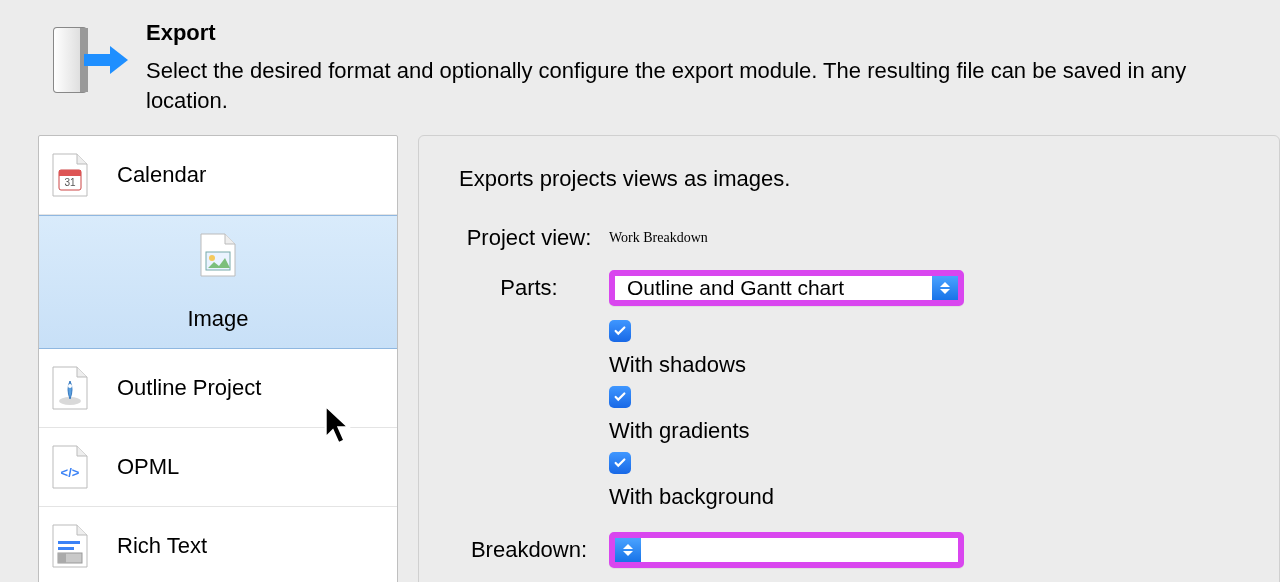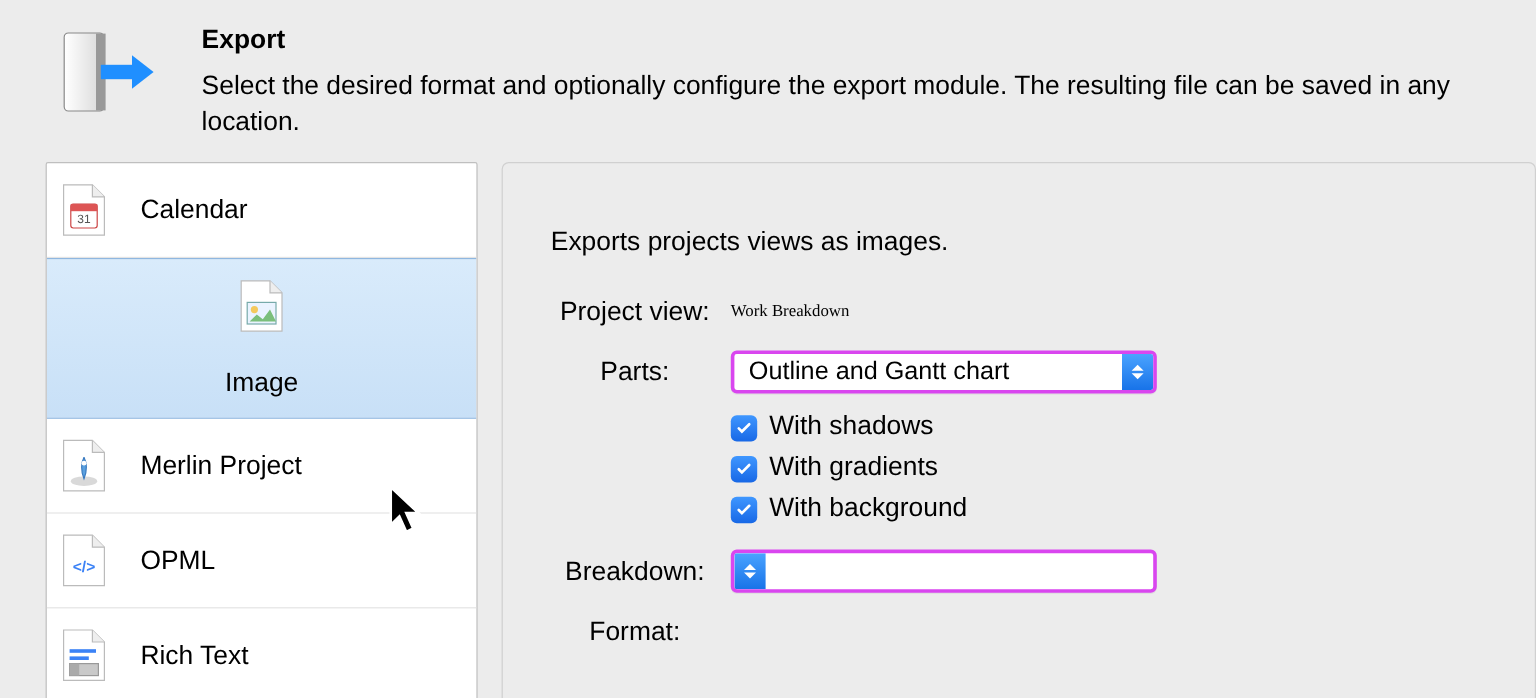--- a/index.html
+++ b/index.html
@@ -8,21 +8,21 @@
   background: #ececec;
   width: 1280px;
   height: 582px;
   overflow: hidden;
   color: #000;
 }
 .header {
   display: flex;
   align-items: flex-start;
   padding: 20px 40px 20px 40px;
-  gap: 38px;
+  gap: 16px;
 }
 .header-icon {
   width: 90px;
   height: 80px;
   flex-shrink: 0;
   display: flex;
   align-items: center;
   justify-content: center;
 }
 .header-text h1 {
@@ -71,21 +71,20 @@
   flex: 1;
   background: #ececec;
   border: 1px solid #d0d0d0;
   border-radius: 6px;
   padding: 30px 40px;
   margin-right: 0;
 }
 .panel-desc {
   font-size: 22px;
   margin-bottom: 28px;
-  margin-top: 22px;
 }
 .row {
   display: flex;
   align-items: center;
   margin-bottom: 14px;
   min-height: 36px;
 }
 .row-label {
   width: 150px;
   text-align: center;
@@ -93,21 +92,21 @@
   padding-right: 10px;
 }
 .row-value {
   font-size: 14px;
   font-family: Liberation Serif, serif;
 }
 .select {
   display: flex;
   align-items: center;
   background: #fff;
-  border: 3px solid #d946ef;
+  border: 6px solid #d946ef;
   border-radius: 5px;
   height: 36px;
   width: 355px;
   overflow: hidden;
   box-shadow: 0 1px 0 rgba(0,0,0,0.05);
   cursor: default;
 }
 .select-text {
   flex: 1;
   padding: 0 12px;
@@ -125,24 +124,25 @@
 }
 .select-arrows .up, .select-arrows .down {
   width: 0; height: 0;
   border-left: 5px solid transparent;
   border-right: 5px solid transparent;
 }
 .select-arrows .up { border-bottom: 5px solid #fff; }
 .select-arrows .down { border-top: 5px solid #fff; }
 .checkbox-row {
   display: flex;
-  align-items: flex-end;
+  align-items: flex-start;
   gap: 10px;
   margin-bottom: 8px;
   font-size: 22px;
+  flex-direction: column;
 }
 .checkbox {
   width: 22px;
   height: 22px;
   border-radius: 5px;
   background: linear-gradient(#3f97ff, #1868e6);
   display: flex;
   align-items: center;
   justify-content: center;
   cursor: default;
@@ -214,21 +214,21 @@
     <div class="sidebar-item">
       <div class="file-icon">
         <svg width="38" height="46" viewBox="0 0 38 46">
               <path d="M2 2 h24 l10 10 v32 h-34 z" fill="#fff" stroke="#bbb"></path>
               <path d="M26 2 v10 h10" fill="#eee" stroke="#bbb"></path>
               <ellipse cx="19" cy="36" rx="11" ry="4" fill="#d9d9d9"></ellipse>
               <path d="M19 16 q-4 8 0 18 q4 -10 0 -18" fill="#5aa0e0" stroke="#3a7abf"></path>
               <circle cx="19" cy="21" r="2" fill="#fff"></circle>
             </svg>
       </div>
-      <span>Merlin Project</span>
+      <span>Outline Project</span>
     </div>
 
     <div class="sidebar-item">
       <div class="file-icon">
         <svg width="38" height="46" viewBox="0 0 38 46">
               <path d="M2 2 h24 l10 10 v32 h-34 z" fill="#fff" stroke="#bbb"></path>
               <path d="M26 2 v10 h10" fill="#eee" stroke="#bbb"></path>
               <text x="19" y="33" font-size="13" text-anchor="middle" fill="#3b82f6" font-weight="bold">&lt;/&gt;</text>
             </svg>
       </div>

